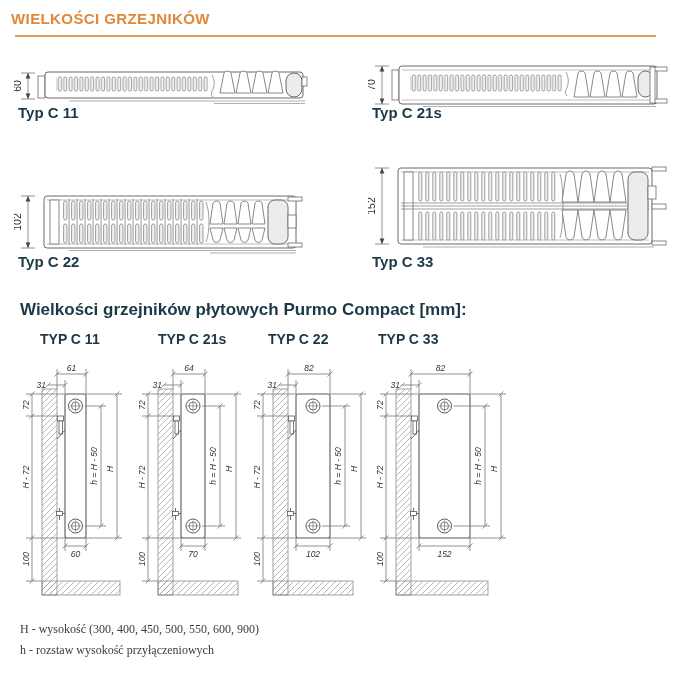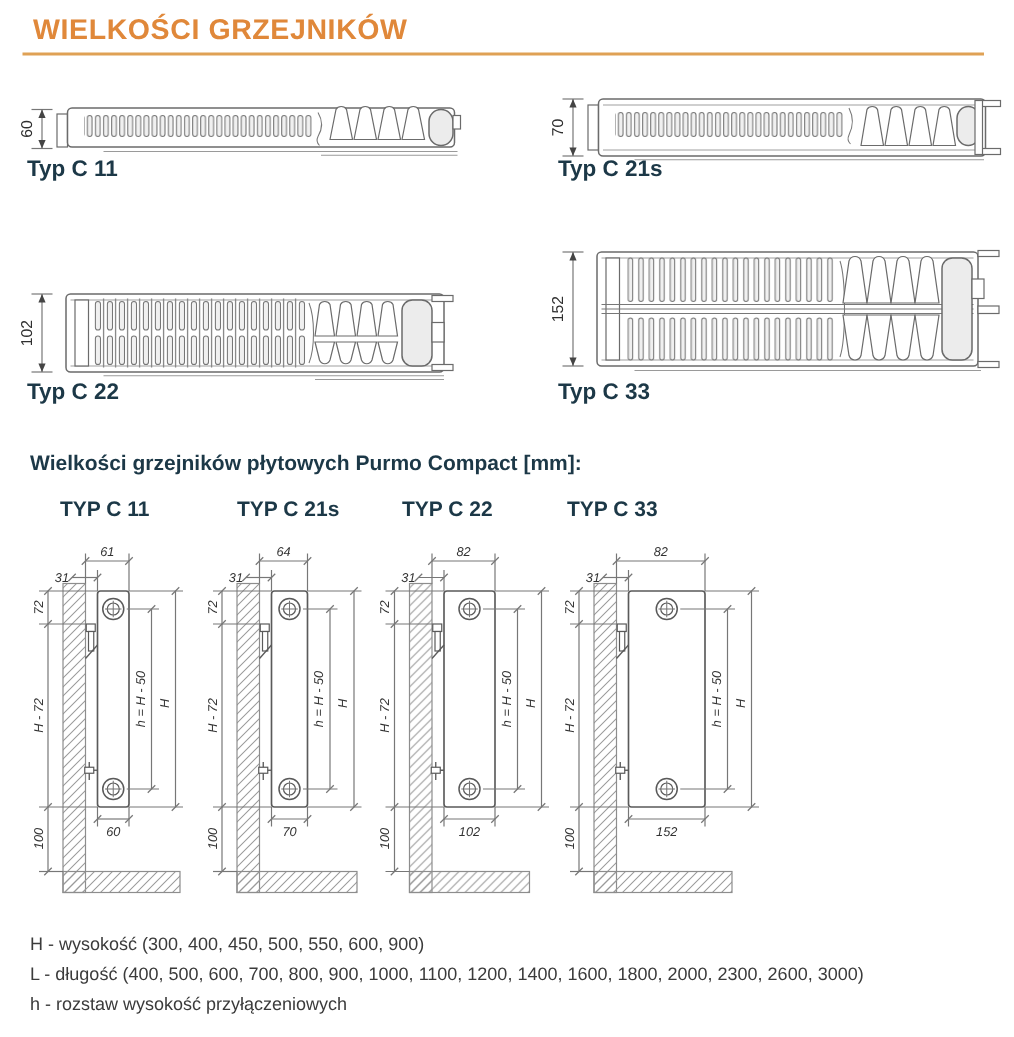--- a/index.html
+++ b/index.html
@@ -1,29 +1,29 @@
 <!DOCTYPE html>
 <html><head>
 <meta charset="utf-8">
 <style>
   html,body { margin:0; padding:0; background:#fff; }
   .page { position:relative; width:676px; height:691px; background:#fff; overflow:hidden;
           font-family:"Liberation Sans", sans-serif; }
-  .title { position:absolute; left:22px; top:10px; font-size:19px; font-weight:bold;
+  .title { position:absolute; left:11px; top:10px; font-size:15px; font-weight:bold;
            letter-spacing:.4px; color:#E0883A; }
   .rule  { position:absolute; left:15px; top:35px; width:641px; height:2px; background:#DFA155; }
   .cs    { position:absolute; }
   .cs-label { position:absolute; font-size:15px; font-weight:bold; color:#1C3847; }
-  .subtitle { position:absolute; left:20px; top:300px; font-size:14px; font-weight:bold; color:#1C3847; }
+  .subtitle { position:absolute; left:20px; top:300px; font-size:17px; font-weight:bold; color:#1C3847; }
   .typ-header { position:absolute; top:331px; font-size:14px; font-weight:bold; color:#1C3847; }
   .th1 { left:40px; } .th2 { left:158px; } .th3 { left:268px; } .th4 { left:378px; }
   .diag { position:absolute; top:356px;font-style:italic; }
   .dg1 { left:12px; } .dg2 { left:128px; } .dg3 { left:243px; } .dg4 { left:366px; }
   .legend { position:absolute; left:20px; top:622px; font-size:12px; color:#3b3b3b; }
-  .legend div { margin-bottom:6px; }
+  .legend div { margin-bottom:6px;font-family:Liberation Serif, serif; }
   svg { display:block; }
   svg text { font-family:"Liberation Sans", sans-serif; }
   .outl  { fill:#ffffff; stroke:#6b6b6b; stroke-width:1; }
   .outl2 { fill:#ffffff; stroke:#6b6b6b; stroke-width:.8; }
   .capf  { fill:#ececec; stroke:#6b6b6b; stroke-width:1; }
   .inn   { stroke:#a0a0a0; stroke-width:.7; fill:none; }
   .shad  { stroke:#9a9a9a; stroke-width:.8; fill:none; }
   .dim   { stroke:#777; stroke-width:.8; fill:none; }
   .thin  { stroke:#777; stroke-width:.7; fill:none; }
   .thin2 { stroke:#5a5a5a; stroke-width:.9; fill:none; }
@@ -426,17 +426,16 @@
         <line x1="50.5" y1="192.5" x2="55.5" y2="187.5" class="dim" stroke-width="1"></line>
         <line x1="101.5" y1="192.5" x2="106.5" y2="187.5" class="dim" stroke-width="1"></line>
         <line x1="53" y1="182" x2="53" y2="195" class="dim"></line>
         <line x1="104" y1="182" x2="104" y2="195" class="dim"></line>
         <text x="78.5" y="201" text-anchor="middle" class="dimtxt">152</text>
       </svg>
     </div>
 
   <div class="legend">
     <div>H - wysokość (300, 400, 450, 500, 550, 600, 900)</div>
-    <div>L - długość (400, 500, 600, 700, 800, 900, 1000, 1100, 1200, 1400, 1600, 1800, 2000, 2300, 2600, 3000)</div>
     <div>h - rozstaw wysokość przyłączeniowych</div>
   </div>
 
 </div>
 
 </body></html>

